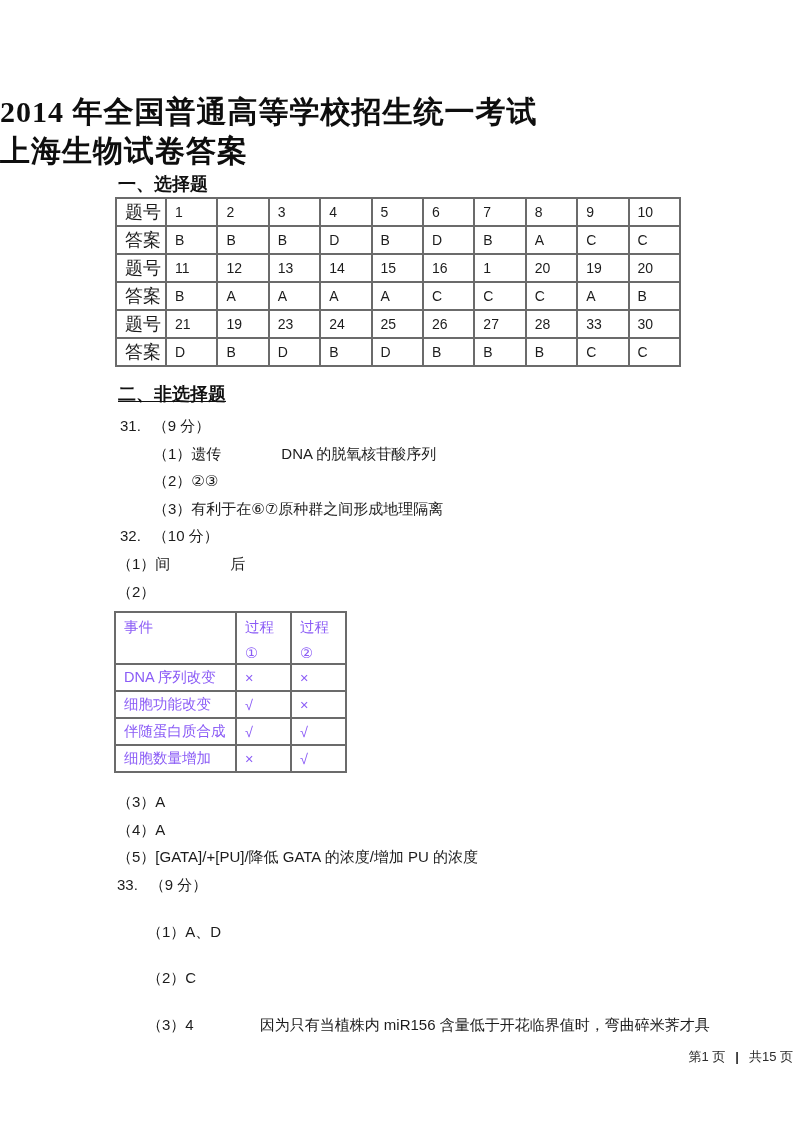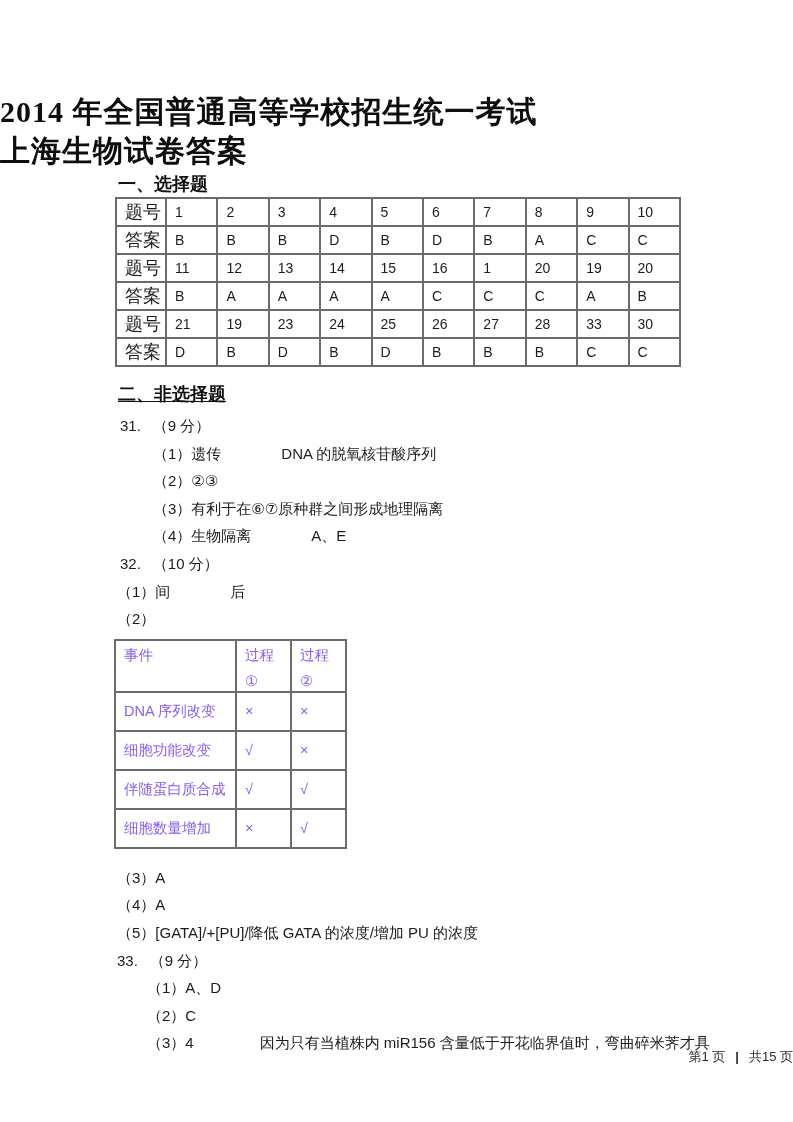--- a/index.html
+++ b/index.html
@@ -53,21 +53,21 @@
   .body-block {
     position: absolute;
     left: 120px; top: 412px;
     width: 612px;
     font-size: 15px;
     line-height: 27.6px;
     color: #1c1c1c;
   }
   .line { white-space: nowrap; }
   .ind33 { padding-left: 33px; }
-  .ind27 { padding-left: 27px; }
+  .ind27 { padding-left: 27px; margin-top: 19px; }
   .neg { margin-left: -3px; }
   .pts { margin-left: 12px; }
   .gap { margin-left: 60px; }
   .gap-lg { margin-left: 66px; }
 
   table.process {
     border-collapse: collapse;
     table-layout: fixed;
     width: 231px;
     margin: 6px 0 15px -6px;
@@ -79,21 +79,21 @@
     font-size: 14.5px;
     vertical-align: middle;
     color: #8b5cf6;
   }
   table.process tr.hdr td {
     height: 52px;
     vertical-align: top;
     padding-top: 5px;
   }
   table.process tr.hdr .l2 { margin-top: 8px; }
-  table.process tr.body-row td { height: 39px; }
+  table.process tr.body-row td { height: 27px; }
   .mark { font-size: 14px; }
 
   .footer {
     position: absolute;
     top: 1048px; left: 0; width: 100%;
     text-align: right;
     font-size: 13px;
     color: #2b2b2b;
   }
   .footer .sep { margin: 0 10px; font-weight: bold; }
@@ -205,23 +205,20 @@
       <span>31.</span><span class="pts">（9 分）</span>
     </div>
     <div class="line ind33">
       <span>（1）</span><span>遗传</span><span class="gap">DNA 的脱氧核苷酸序列</span>
     </div>
     <div class="line ind33">
       <span>（2）</span><span>②③</span>
     </div>
     <div class="line ind33">
       <span>（3）</span><span>有利于在⑥⑦原种群之间形成地理隔离</span>
-    </div>
-    <div class="line ind33">
-      <span>（4）</span><span>生物隔离</span><span class="gap">A、E</span>
     </div>
 
     <div class="line">
       <span>32.</span><span class="pts">（10 分）</span>
     </div>
     <div class="line neg">
       <span>（1）</span><span>间</span><span class="gap">后</span>
     </div>
     <div class="line neg">
       <span>（2）</span>

